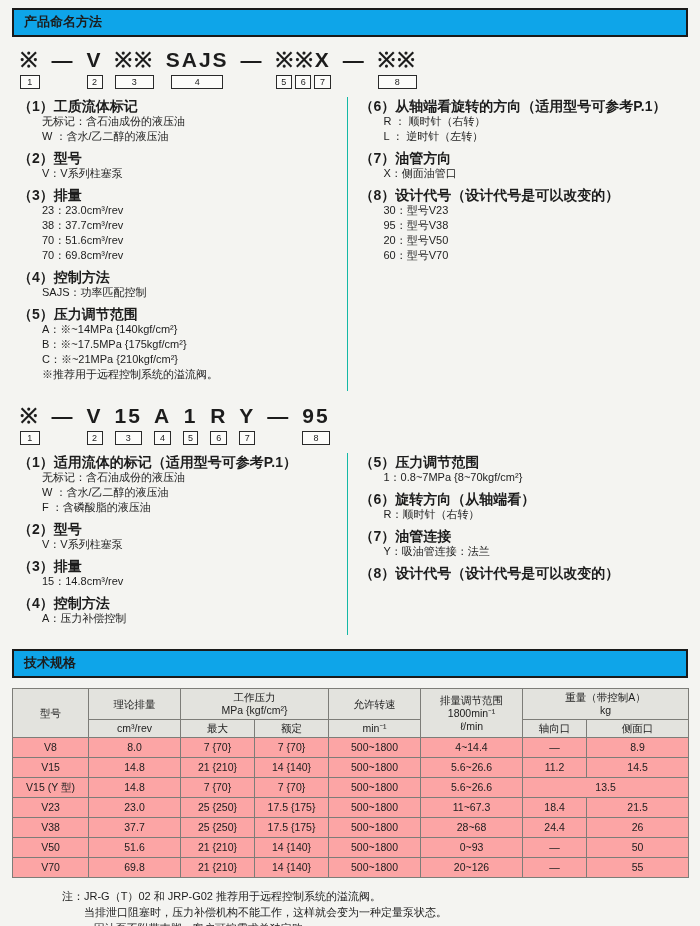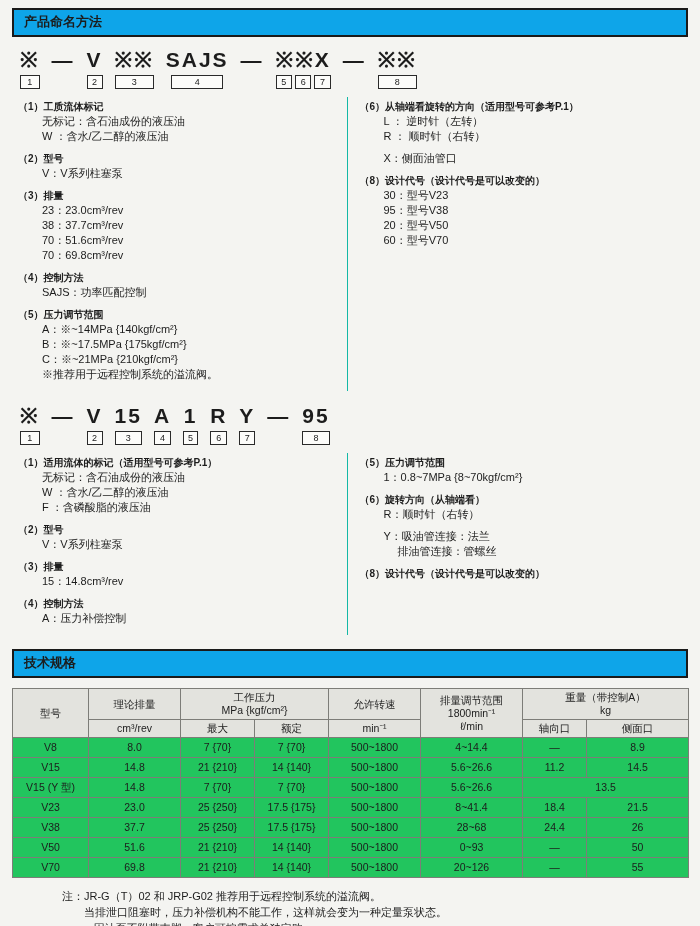--- a/index.html
+++ b/index.html
@@ -47,39 +47,39 @@
     max-width:52px;
     text-align:center;
     background:#fcfcfa;
   }
 
   
   .exp-columns { display:flex; margin:4px 0 14px 0; }
   .exp-col { flex:1; padding:2px 10px 2px 6px; }
   .exp-col.right { border-left:1px solid #14b8a6; padding-left:12px; }
   .exp-item { margin-bottom:7px; }
-  .exp-title { font-weight:bold; font-size:10px; line-height:15px; white-space:pre; }
+  .exp-title { font-weight:bold; font-size:14px; line-height:15px; white-space:pre; }
   .exp-line { font-size:11px; line-height:15px; padding-left:24px; white-space:pre; }
 
   
   .spec-table {
     width:676px;
     border-collapse:collapse;
     font-size:10.5px;
     margin:8px 0 0 0;
     table-layout:fixed;
   }
   .spec-table th, .spec-table td {
     border:1px solid #7d7d78;
     text-align:center;
     padding:2px 2px;
     vertical-align:middle;
   }
   .spec-table thead th { background:#e3e3de; font-weight:normal; line-height:13px; }
-  .spec-table tbody td { background:#22c55e; line-height:15px; }
+  .spec-table tbody td { background:#fca5a5; line-height:15px; }
 
   .notes { font-size:11px; line-height:16px; margin-top:10px; padding-left:6px; }
   .note-line { white-space:pre;margin-left:44px; }
   .note-line.indent { padding-left:22px; }
 </style>
 </head>
 <body>
 
 <div class="page">
 
@@ -166,24 +166,25 @@
           <div class="exp-title">（5）压力调节范围</div>
           <div class="exp-line">A：※~14MPa {140kgf/cm²}</div>
           <div class="exp-line">B：※~17.5MPa {175kgf/cm²}</div>
           <div class="exp-line">C：※~21MPa {210kgf/cm²}</div>
           <div class="exp-line">※推荐用于远程控制系统的溢流阀。</div>
         </div>
       </div>
     <div id="n1-right" class="exp-col right">
         <div class="exp-item">
           <div class="exp-title">（6）从轴端看旋转的方向（适用型号可参考P.1）</div>
+          <div class="exp-line">R ： 顺时针（右转）</div>
           <div class="exp-line">L ： 逆时针（左转）</div>
-          <div class="exp-line">R ： 顺时针（右转）</div>
-        </div>
-        <div class="exp-item">
+        </div>
+        <div class="exp-item">
+          <div class="exp-title">（7）油管方向</div>
           <div class="exp-line">X：侧面油管口</div>
         </div>
         <div class="exp-item">
           <div class="exp-title">（8）设计代号（设计代号是可以改变的）</div>
           <div class="exp-line">30：型号V23</div>
           <div class="exp-line">95：型号V38</div>
           <div class="exp-line">20：型号V50</div>
           <div class="exp-line">60：型号V70</div>
         </div>
       </div>
@@ -272,22 +273,22 @@
     <div id="n2-right" class="exp-col right">
         <div class="exp-item">
           <div class="exp-title">（5）压力调节范围</div>
           <div class="exp-line">1：0.8~7MPa {8~70kgf/cm²}</div>
         </div>
         <div class="exp-item">
           <div class="exp-title">（6）旋转方向（从轴端看）</div>
           <div class="exp-line">R：顺时针（右转）</div>
         </div>
         <div class="exp-item">
+          <div class="exp-title">（7）油管连接</div>
           <div class="exp-line">Y：吸油管连接：法兰</div>
-          <div class="exp-line">　 排油管连接：管螺丝</div>
         </div>
         <div class="exp-item">
           <div class="exp-title">（8）设计代号（设计代号是可以改变的）</div>
         </div>
       </div>
   </div>
 
   <div class="title-box">
     <span>技术规格</span>
   </div>
@@ -360,21 +361,21 @@
           <td>500~1800</td>
           <td>5.6~26.6</td>
           <td colspan="2">13.5</td>
         </tr>
         <tr>
           <td>V23</td>
           <td>23.0</td>
           <td>25 {250}</td>
           <td>17.5 {175}</td>
           <td>500~1800</td>
-          <td>8~41.4</td>
+          <td>11~67.3</td>
           <td>18.4</td>
           <td>21.5</td>
         </tr>
         <tr>
           <td>V38</td>
           <td>37.7</td>
           <td>25 {250}</td>
           <td>17.5 {175}</td>
           <td>500~1800</td>
           <td>28~68</td>

